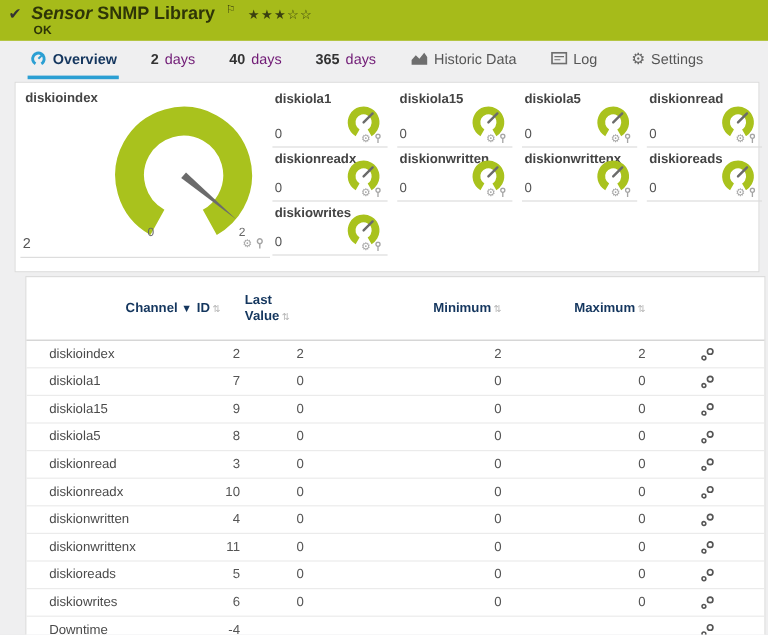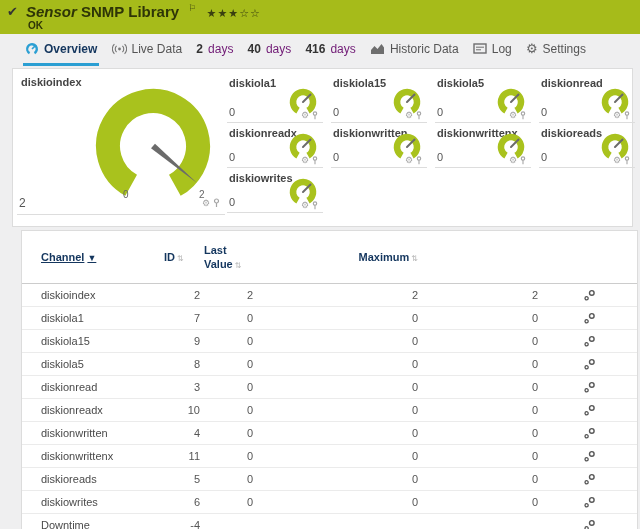--- a/index.html
+++ b/index.html
@@ -50,21 +50,21 @@
   .sg-gauge { position:absolute; right:4px; bottom:4px; }
   .sg-icons { position:absolute; right:5px; bottom:2px; display:flex; gap:3px; align-items:center; }
   
   .table-panel {
     position:absolute; left:21px; top:230px; width:617px; height:310px;
     background:#fff; border:1px solid #dcdcdc;
   }
   .tgrid { display:grid; grid-template-columns:140px 40px 95px 125px 120px 1fr; align-items:center; }
   .thead { height:53px; border-bottom:1px solid #ccc; font-size:11px; font-weight:bold; color:var(--navy); }
   .th { padding:0 2px; }
-  .th-channel { padding-left:19px; text-align:left; cursor:pointer;text-decoration:underline; }
+  .th-channel { padding-left:19px; text-align:right; cursor:pointer; }
   .th-id { cursor:pointer; }
   .th-last { line-height:1.3; cursor:pointer; }
   .th-min, .th-max { text-align:right; padding-right:4px; cursor:pointer; }
   .sort-glyph { font-size:8px; color:#b5b5b5; font-weight:normal; margin-left:2px; }
   .chan-sort { font-size:9px; color:var(--navy); margin-left:3px; }
   .trow { height:23px; border-bottom:1px solid #ebebeb; font-size:11px; color:#555; }
   .td { padding:0 2px; }
   .td-channel { padding-left:19px; color:#4a4a4a; }
   .td-id { text-align:right; }
   .td-last { padding-left:45px; }
@@ -90,37 +90,29 @@
 
   <div class="tabbar">
     <div class="tab active">
       <svg width="14" height="14" viewBox="0 0 14 14">
         <circle cx="7" cy="7" r="4.8" fill="none" stroke="var(--blue)" stroke-width="2.4" pathLength="360" stroke-dasharray="300 60" transform="rotate(120 7 7)"></circle>
         <line x1="7" y1="7" x2="10.4" y2="3.6" stroke="var(--blue)" stroke-width="1.6"></line>
       </svg>
       <span>Overview</span>
     </div>
     <div class="tab">
-      <svg width="15" height="14" viewBox="0 0 15 14">
-        <circle cx="7.5" cy="7" r="1.4" fill="#777"></circle>
-        <path d="M4.6 3.9 a4.2 4.2 0 0 0 0 6.2 M2.4 2.2 a6.6 6.6 0 0 0 0 9.6" fill="none" stroke="#777" stroke-width="1.1"></path>
-        <path d="M10.4 3.9 a4.2 4.2 0 0 1 0 6.2 M12.6 2.2 a6.6 6.6 0 0 1 0 9.6" fill="none" stroke="#777" stroke-width="1.1"></path>
-      </svg>
-      <span>Live Data</span>
-    </div>
-    <div class="tab">
       <span class="num">2</span>
       <span class="days">days</span>
     </div>
     <div class="tab">
       <span class="num">40</span>
       <span class="days">days</span>
     </div>
     <div class="tab">
-      <span class="num">416</span>
+      <span class="num">365</span>
       <span class="days">days</span>
     </div>
     <div class="tab">
       <svg width="15" height="12" viewBox="0 0 15 12">
         <polygon points="1,11 1,7 4.5,3 7.5,6 11.5,1 14,4.5 14,11" fill="#6e6e6e"></polygon>
       </svg>
       <span>Historic Data</span>
     </div>
     <div class="tab">
       <svg width="14" height="11" viewBox="0 0 14 11">
@@ -297,20 +289,23 @@
       <div class="th th-channel">
         <span>Channel</span><span class="chan-sort">▼</span>
       </div>
       <div class="th th-id">
         <span>ID</span><span class="sort-glyph">⇅</span>
       </div>
       <div class="th th-last">
         <span>Last</span><br>
         <span>Value</span><span class="sort-glyph">⇅</span>
       </div>
+      <div class="th th-min">
+        <span>Minimum</span><span class="sort-glyph">⇅</span>
+      </div>
       <div class="th th-max">
         <span>Maximum</span><span class="sort-glyph">⇅</span>
       </div>
       <div class="th"></div>
     </div>
     <div id="table-body">
         <div class="tgrid trow">
     <div class="td td-channel">diskioindex</div>
     <div class="td td-id">2</div>
     <div class="td td-last">2</div>

